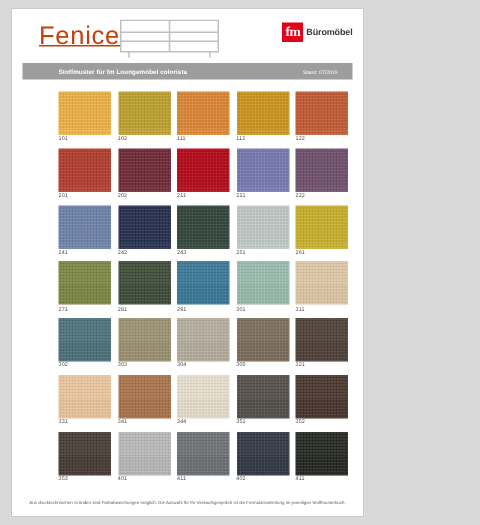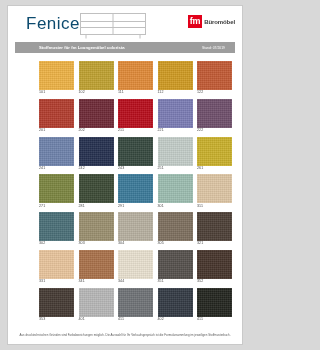--- a/index.html
+++ b/index.html
@@ -21,40 +21,41 @@
   .header{
     position:relative;
     height:36px;
     padding:0 8px;
     box-sizing:border-box;
   }
   .brand-title{
     position:absolute;left:18px;top:9px;
     font-size:17px;
     font-weight:300;
-    color:#0c4a6e;
+    color:#c2410c;
     letter-spacing:0.5px;
     line-height:1;
+    text-decoration:underline;
   }
   .sofa-icon{
     position:absolute;left:72px;top:7px;
   }
   .logo{
     position:absolute;right:7px;top:9px;
     display:flex;align-items:center;gap:2px;
   }
   .logo-mark{
     background:#e2001a;
     color:#ffffff;
     font-size:9px;
     font-weight:bold;
     line-height:1;
     padding:2px 2px 2px 2px;
     letter-spacing:-0.3px;
-    font-family:Liberation Sans, sans-serif;
+    font-family:Liberation Serif, serif;
   }
   .logo-word{
     font-size:6px;
     font-weight:bold;
     color:#3a3a3a;
     letter-spacing:-0.1px;
     line-height:1;
   }
 
   

